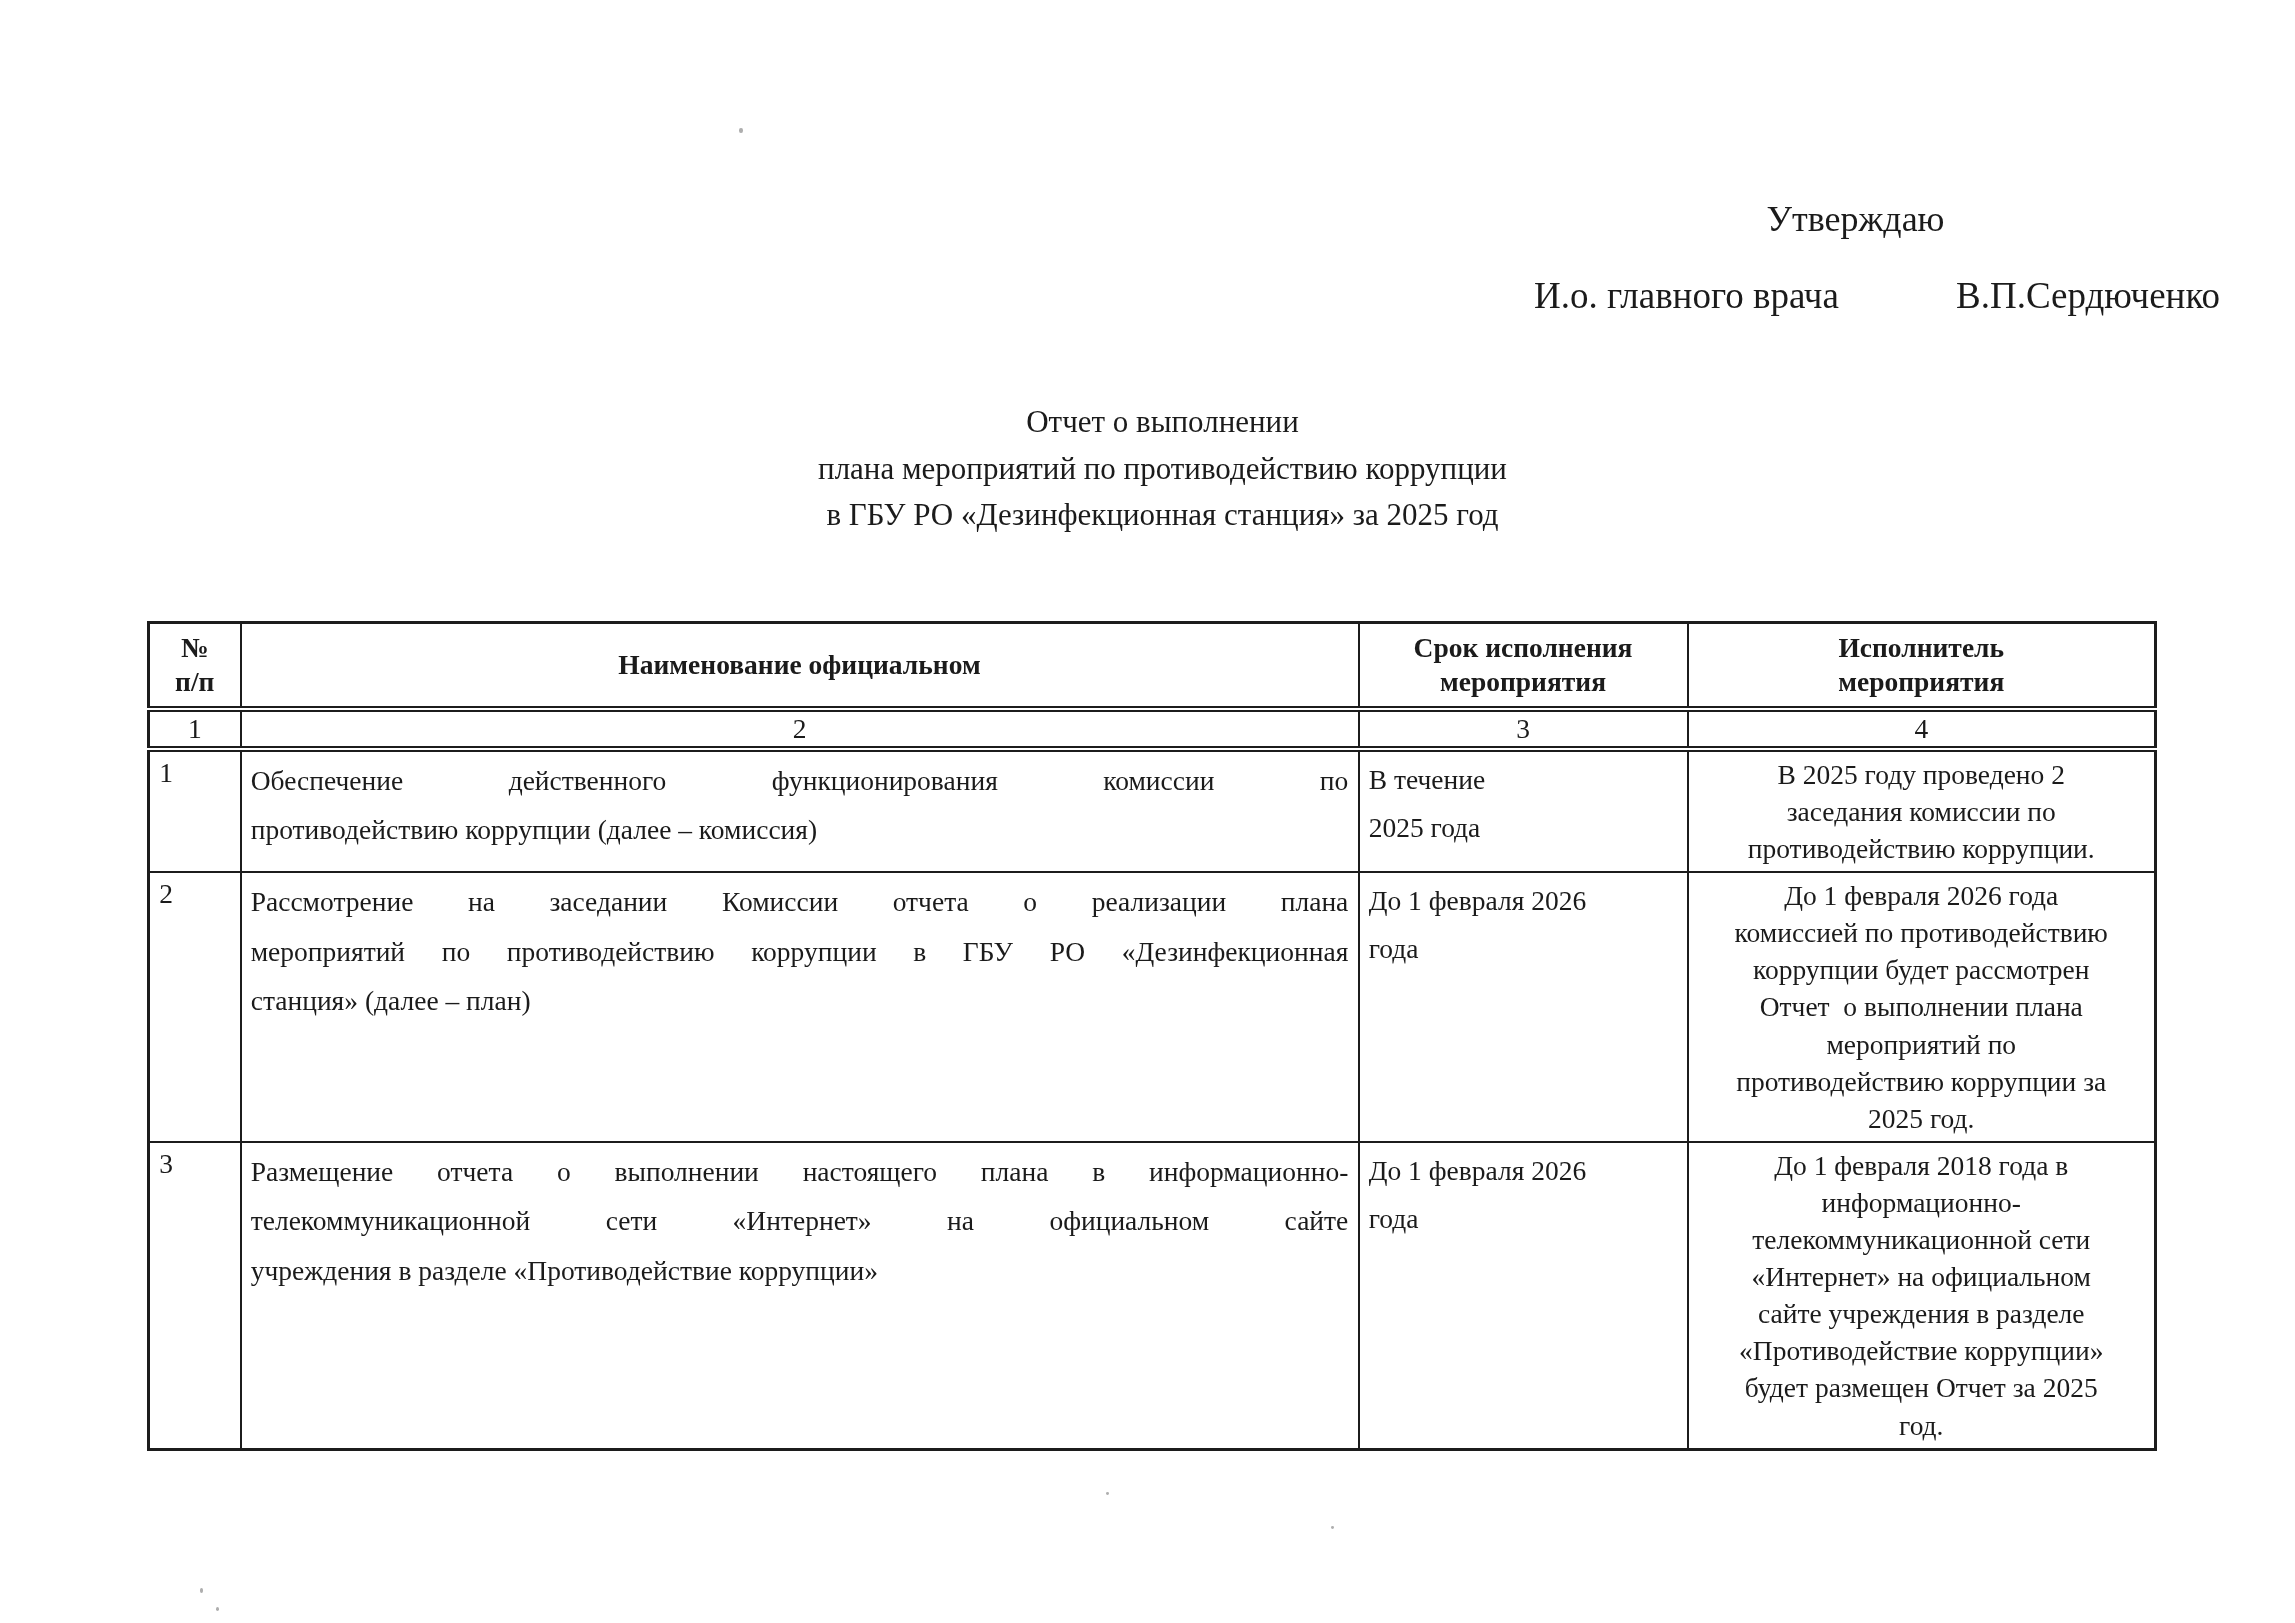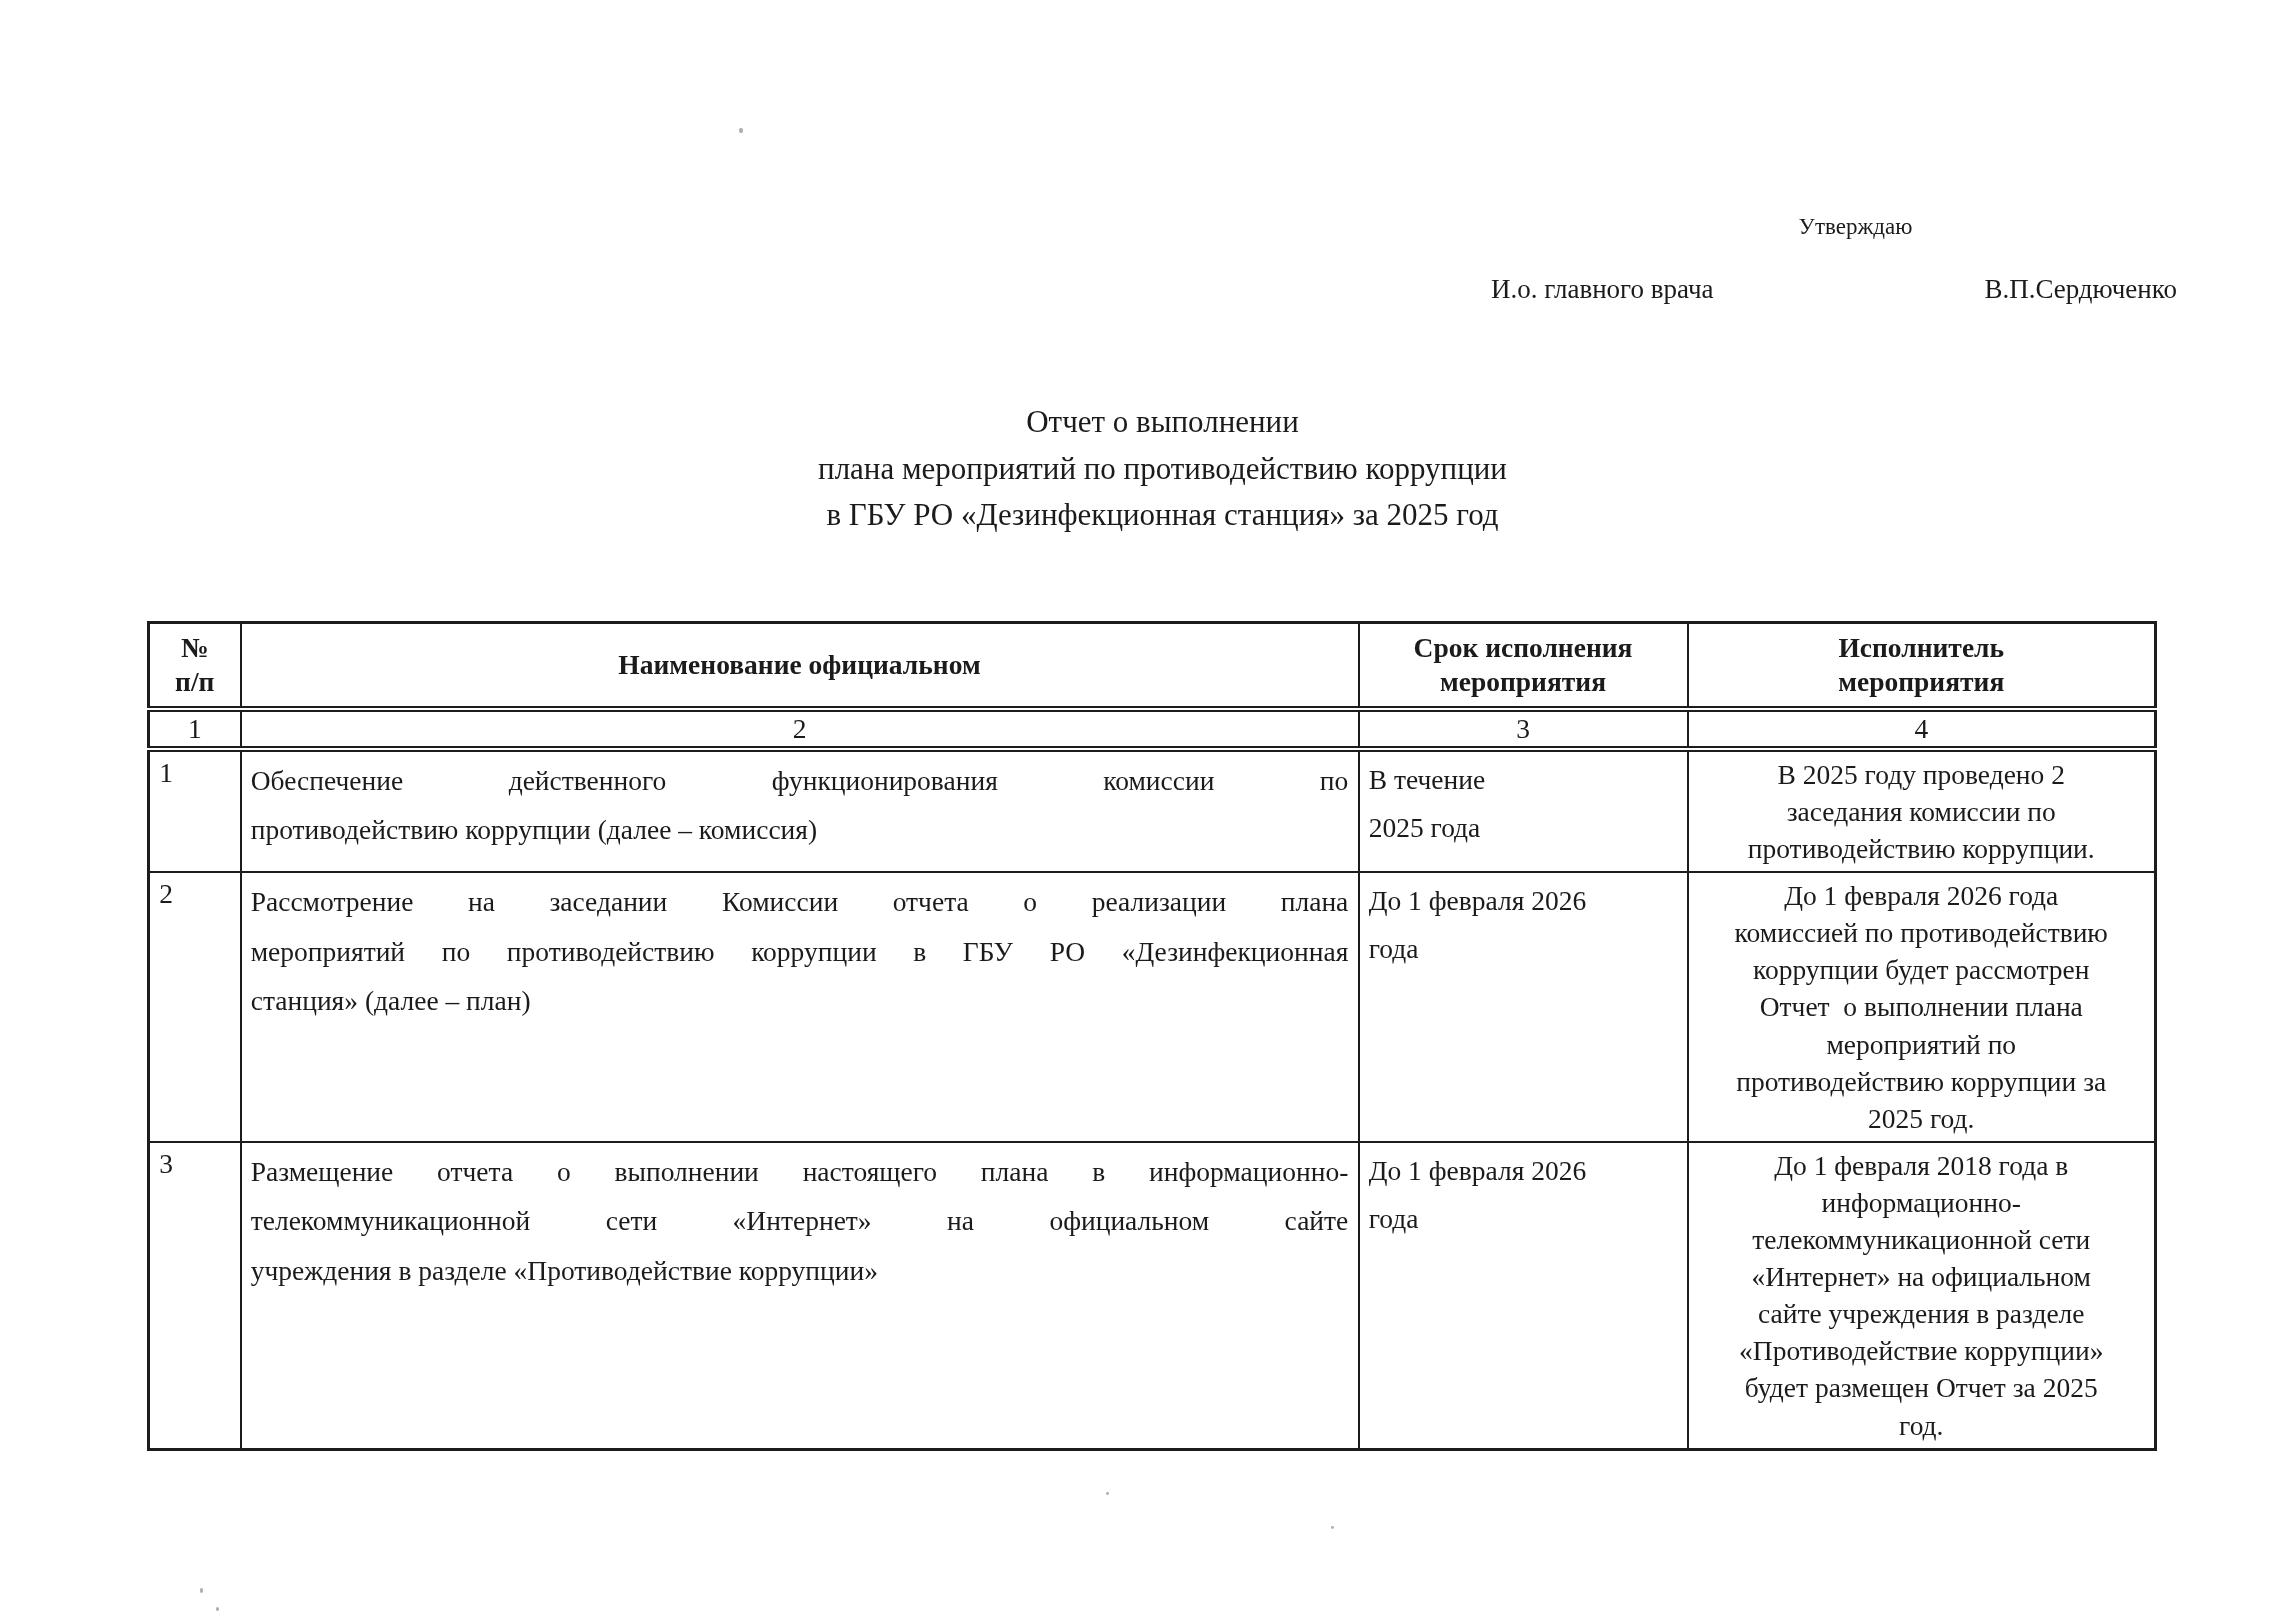--- a/index.html
+++ b/index.html
@@ -11,27 +11,27 @@
     color:#1b1b1b;
     overflow:hidden;
   }
   
   .approval{
     position:absolute;left:1649px;top:51px;width:445px;
     font-size:27.5px;line-height:1.32;text-align:center;
     white-space:pre-line;
   }
   .approve-label{
-    position:absolute;left:1659px;top:214px;width:393px;
-    font-size:23px;text-align:center;
+    position:absolute;left:1659px;top:198px;width:393px;
+    font-size:36px;text-align:center;
   }
   .signature-row{
-    position:absolute;left:1491px;top:274px;width:686px;
+    position:absolute;left:1534px;top:274px;width:686px;
     display:flex;justify-content:space-between;
-    font-size:27px;
+    font-size:37px;
   }
   
   .doc-title{
     position:absolute;left:15px;top:399px;width:2295px;
     font-size:31px;line-height:1.5;text-align:center;
     white-space:pre-line;
   }
   
   table.report{
     position:absolute;left:147px;top:621px;

